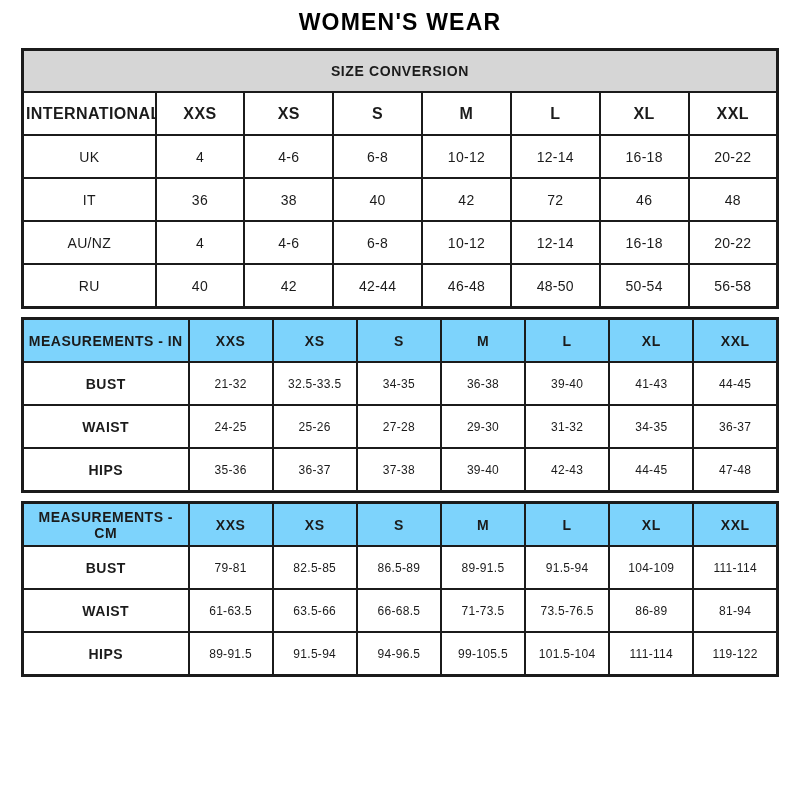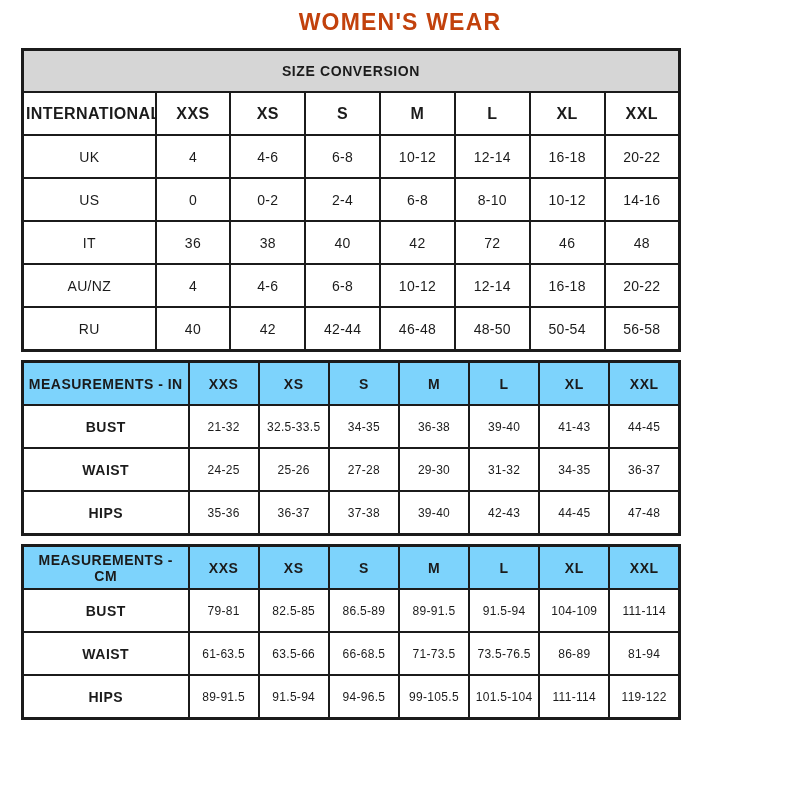--- a/index.html
+++ b/index.html
@@ -15,26 +15,26 @@
     box-sizing: border-box;
     padding: 9px 21px 0 21px;
     background: #ffffff;
   }
   .page-title {
     margin: 0 0 12px 0;
     text-align: center;
     font-size: 23px;
     font-weight: 700;
     letter-spacing: 1.2px;
-    color: #c2410c;
+    color: #000000;
   }
   table.tbl {
     border-collapse: collapse;
     table-layout: fixed;
-    width: 660px;
+    width: 758px;
     border: 3px solid #1b1b1b;
   }
   table.tbl td {
     border: 2px solid #1b1b1b;
     text-align: center;
     vertical-align: middle;
     padding: 0 2px;
     overflow: hidden;
   }
   
@@ -111,30 +111,20 @@
     <tbody>
         <tr>
           <td class="row-label">UK</td>
           <td>4</td>
           <td>4-6</td>
           <td>6-8</td>
           <td>10-12</td>
           <td>12-14</td>
           <td>16-18</td>
           <td>20-22</td>
-        </tr>
-        <tr>
-          <td class="row-label">US</td>
-          <td>0</td>
-          <td>0-2</td>
-          <td>2-4</td>
-          <td>6-8</td>
-          <td>8-10</td>
-          <td>10-12</td>
-          <td>14-16</td>
         </tr>
         <tr>
           <td class="row-label">IT</td>
           <td>36</td>
           <td>38</td>
           <td>40</td>
           <td>42</td>
           <td>72</td>
           <td>46</td>
           <td>48</td>

